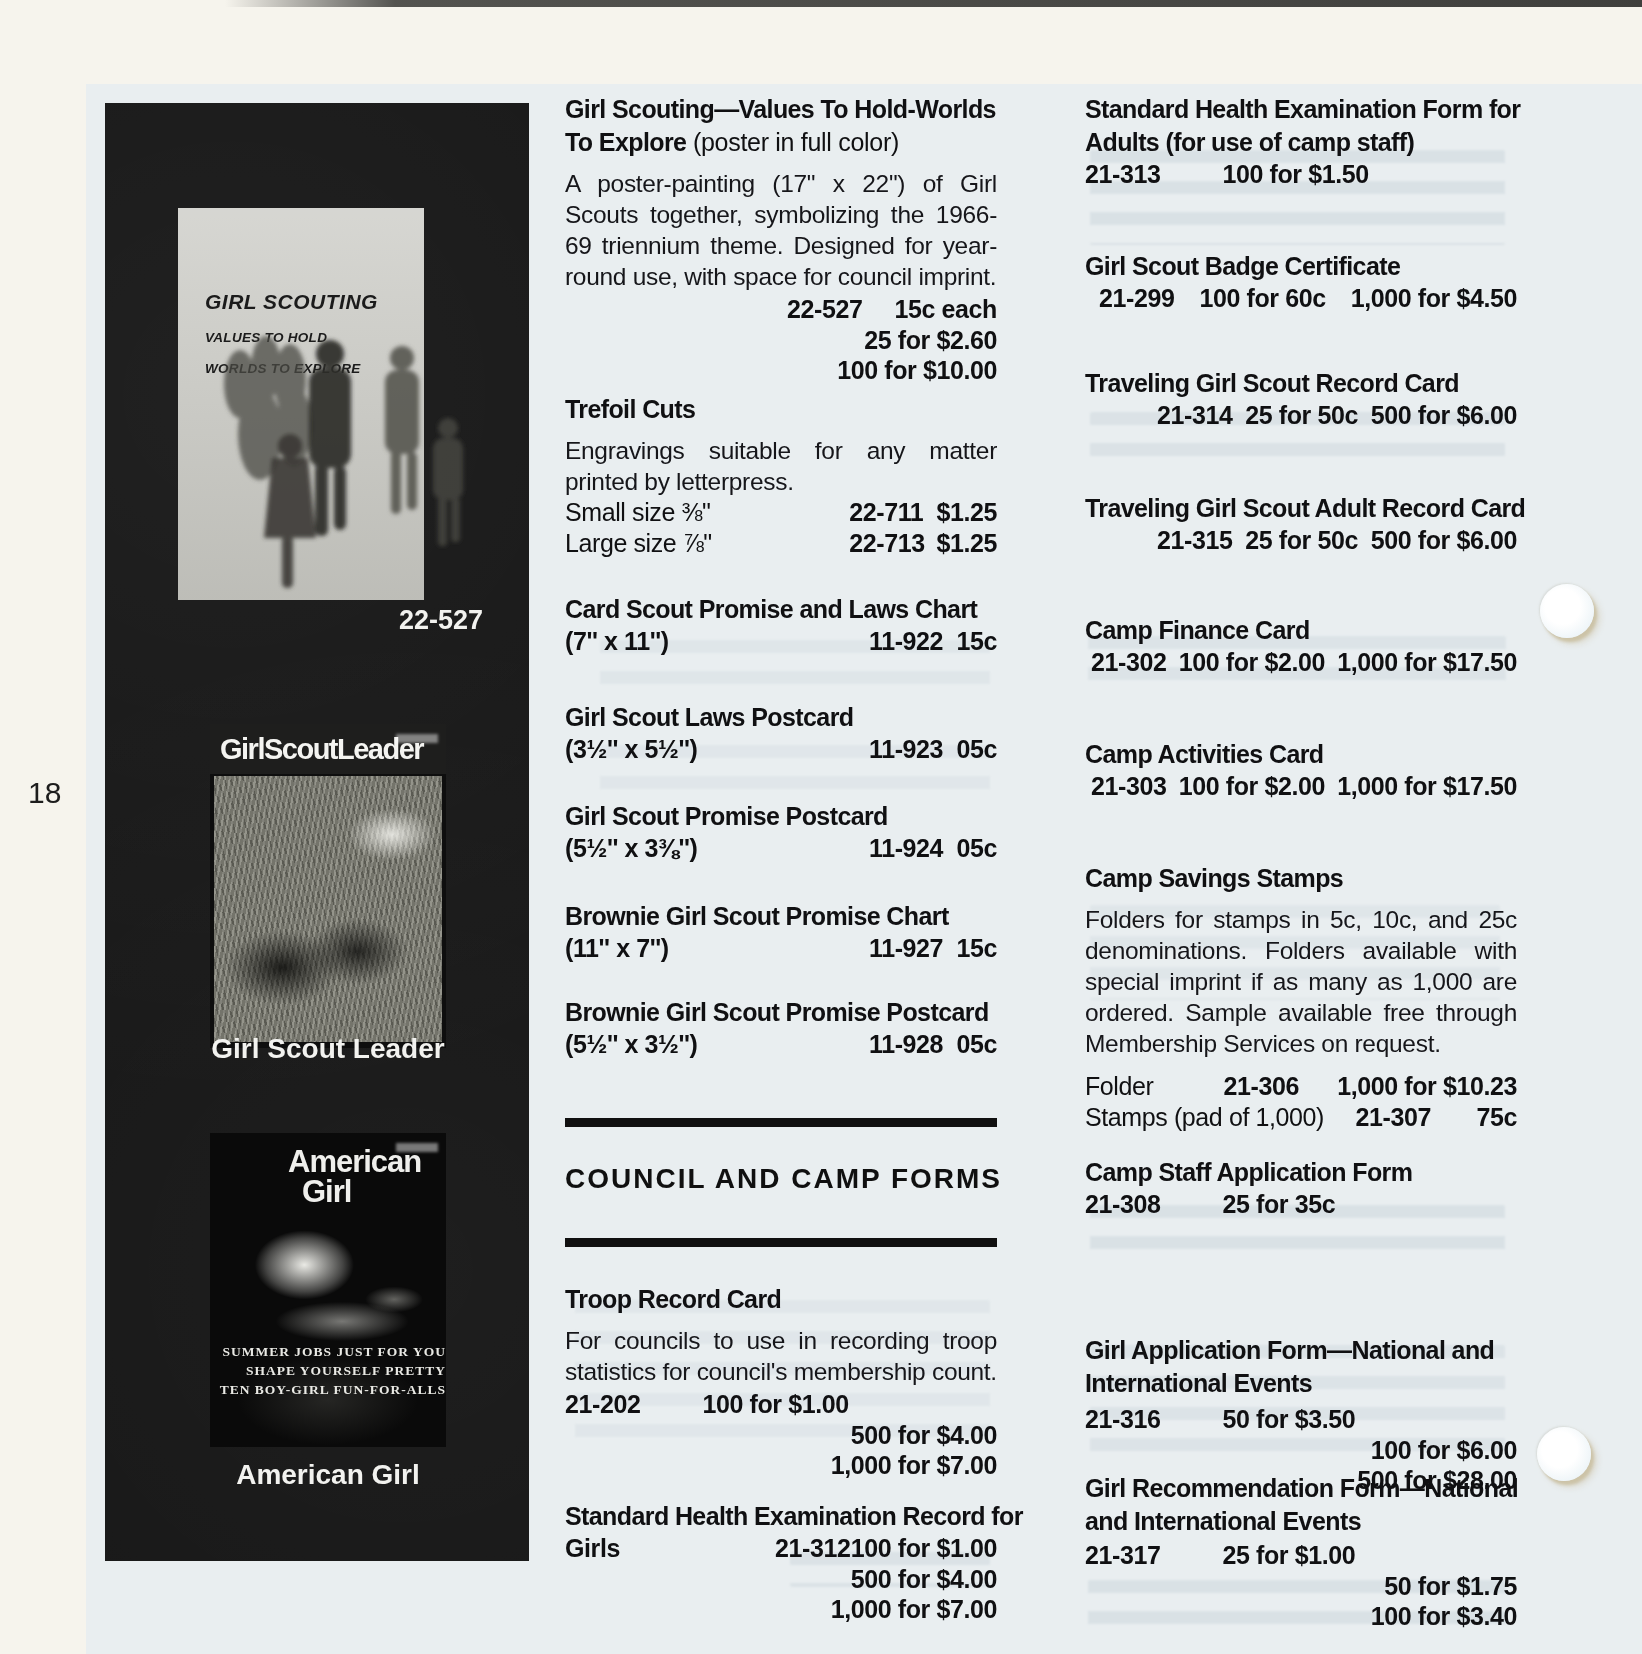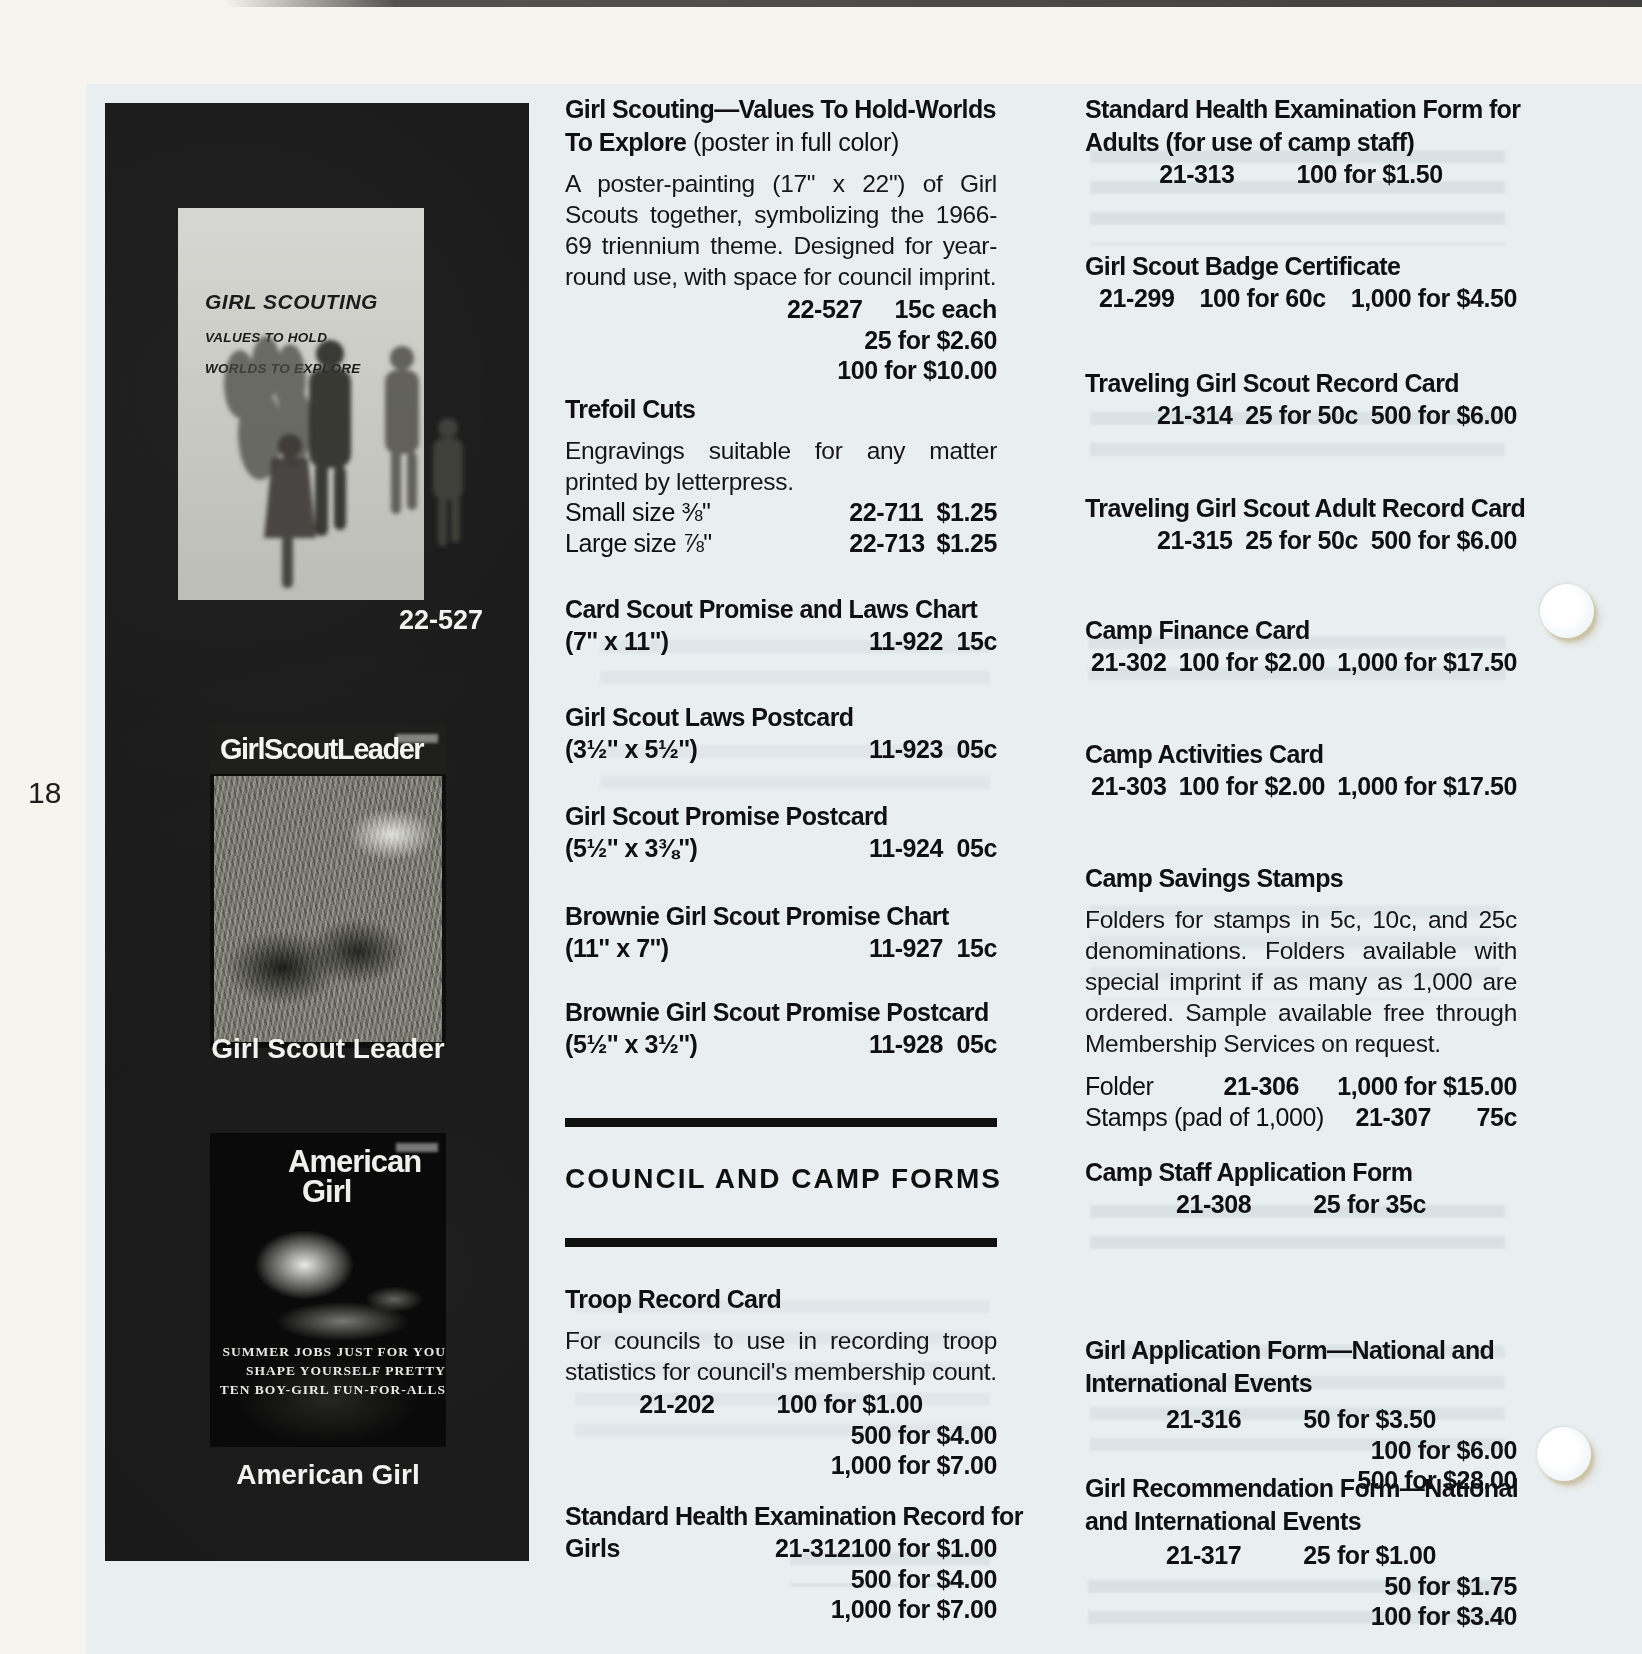--- a/index.html
+++ b/index.html
@@ -76,21 +76,21 @@
     color:#16161a; letter-spacing:-0.3px; }
   .prow { display:flex; font-weight:bold; font-size:25px; line-height:31px; letter-spacing:-0.4px; }
   .prow .lbl { font-weight:normal; }
   .pstack { font-weight:bold; font-size:25px; line-height:30px; text-align:right; letter-spacing:-0.4px; }
   .code-gap { margin-right:62px; }
   .rule { position:absolute; left:565px; width:432px; height:9px; background:#101010; }
   .sect-h { position:absolute; left:565px; width:432px; text-align:center; font-weight:bold;
     font-size:28px; letter-spacing:2px; color:#101010; white-space:nowrap; }
 
   .spread { justify-content:space-between;text-align:center; }
-  .jend { justify-content:center; }
+  .jend { justify-content:flex-start; }
 
   
   .hole { position:absolute; width:54px; height:54px; border-radius:50%;
     background:radial-gradient(circle at 42% 42%, #ffffff 0 40%, #f0f6f9 70%, #e4edf3 100%);
     box-shadow:3px 4px 3px rgba(203,194,165,.95), 6px 6px 6px rgba(203,194,165,.45), -1px -1px 2px rgba(185,185,175,.35); }
 </style>
 </head>
 <body>
 
 <div id="canvas">
@@ -339,21 +339,21 @@
       <span>1,000 for $17.50</span>
     </div>
   </div>
 
   <div class="r-entry" style="top:862px">
     <div class="h">Camp Savings Stamps</div>
     <div class="body-text">Folders for stamps in 5c, 10c, and 25c denominations. Folders available with special imprint if as many as 1,000 are ordered. Sample available free through Membership Services on request.</div>
     <div class="prow" style="margin-top:12px">
       <span class="lbl" style="flex:1">Folder</span>
       <span>21-306</span>
-      <span style="width:218px;text-align:right">1,000 for $15.00</span>
+      <span style="width:218px;text-align:right">1,000 for $10.23</span>
     </div>
     <div class="prow">
       <span class="lbl" style="flex:1">Stamps (pad of 1,000)</span>
       <span>21-307</span>
       <span style="width:86px;text-align:right">75c</span>
     </div>
   </div>
 
   <div class="r-entry" style="top:1156px">
     <div class="h">Camp Staff Application Form</div>

